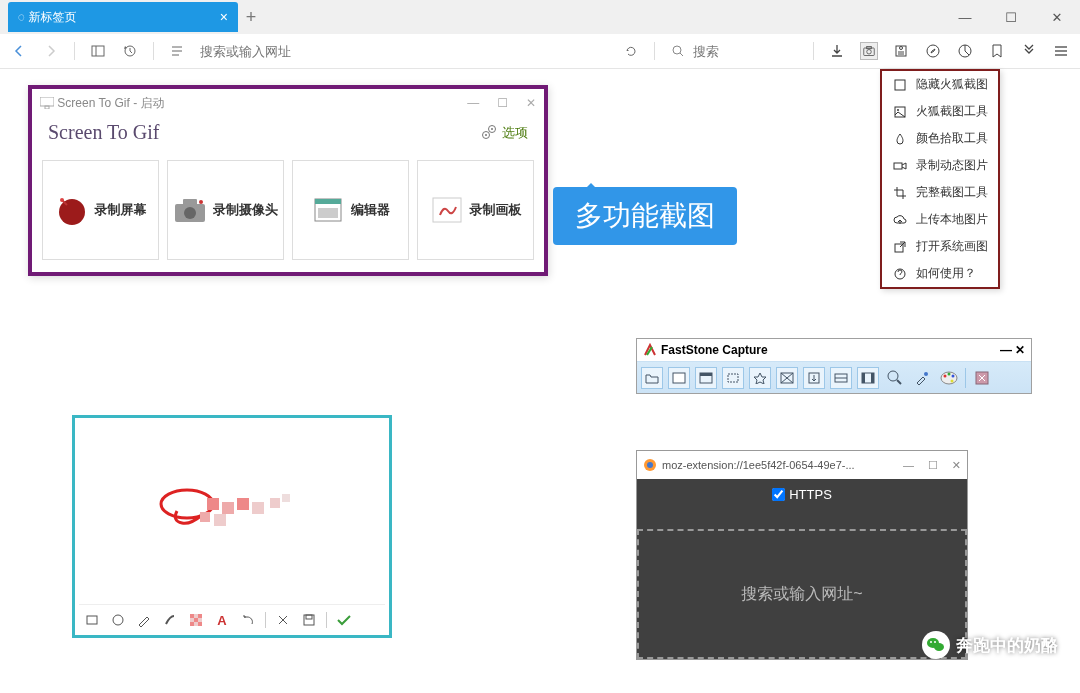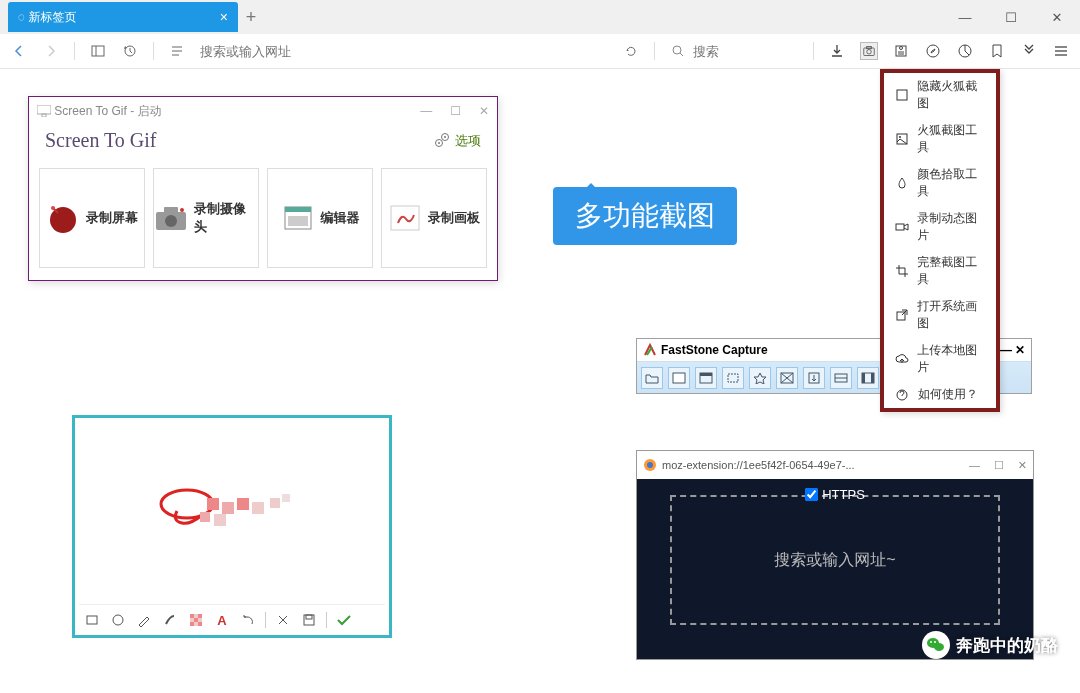--- a/index.html
+++ b/index.html
@@ -14,26 +14,26 @@
 .win-btn { width: 46px; height: 34px; display: flex; align-items: center; justify-content: center; color: #555; font-size: 13px; }
 .toolbar { height: 35px; border-bottom: 1px solid #e5e5e5; display: flex; align-items: center; padding: 0 10px; gap: 14px; background: #fff; }
 .tb-icon { width: 18px; height: 18px; display: flex; align-items: center; justify-content: center; color: #666; }
 .tb-sep { width: 1px; height: 18px; background: #ddd; }
 .addr-input { flex: 1; border: none; outline: none; font-size: 13px; color: #aaa; background: transparent; }
 .search-box { display: flex; align-items: center; gap: 6px; width: 130px; }
 .search-input { border: none; outline: none; font-size: 13px; color: #aaa; width: 80px; }
 .toolbar-right { display: flex; align-items: center; gap: 14px; }
 
 
-.ext-dropdown { position: absolute; top: 69px; right: 80px; width: 120px; background: #fff; border: 4px solid #7f1d1d; box-shadow: 2px 2px 6px rgba(0,0,0,0.15); z-index: 5; }
+.ext-dropdown { position: absolute; top: 69px; right: 80px; width: 120px; background: #fff; border: 2px solid #7f1d1d; box-shadow: 2px 2px 6px rgba(0,0,0,0.15); z-index: 5; }
 .ext-item { display: flex; align-items: center; gap: 8px; padding: 5px 10px; font-size: 12px; color: #333; }
 .ext-icon { width: 16px; height: 16px; display: flex; align-items: center; justify-content: center; }
 
 
-.stg-window { position: absolute; left: 28px; top: 85px; width: 470px; background: #fff; border: 1px solid #701a75; box-shadow: 1px 2px 8px rgba(0,0,0,0.15); margin-top: 11px; }
+.stg-window { position: absolute; left: 28px; top: 85px; width: 520px; background: #fff; border: 4px solid #701a75; box-shadow: 1px 2px 8px rgba(0,0,0,0.15); }
 .stg-title { display: flex; align-items: center; height: 28px; padding: 0 8px; font-size: 12px; color: #888; }
 .stg-title-right { margin-left: auto; display: flex; gap: 18px; color: #aaa; }
 .stg-header { display: flex; align-items: center; justify-content: space-between; padding: 4px 16px 8px; }
 .stg-logo { font-size: 20px; color: #5a4a6e; font-family: Georgia, serif; }
 .stg-options { display: flex; align-items: center; gap: 4px; font-size: 13px; color: #4d7c0f; }
 .stg-grid { display: flex; gap: 8px; padding: 8px 10px 12px; }
 .stg-card { flex: 1; border: 1px solid #ddd; display: flex; flex-direction: row; align-items: center; justify-content: center; height: 100px; gap: 8px; font-size: 13px; font-weight: bold; color: #333; }
 .stg-card .ico { width: 32px; height: 32px; display: flex; align-items: center; justify-content: center; }
 
 
@@ -49,24 +49,24 @@
 
 
 .fs-window { position: absolute; left: 636px; top: 338px; width: 396px; border: 1px solid #a0a0a0; background: #fff; }
 .fs-title { height: 22px; display:flex; align-items:center; padding: 0 6px; font-size: 12px; font-weight: bold; gap:4px; background:#fff; }
 .fs-title-right { margin-left:auto; display:flex; gap:3px; }
 .fs-bar { height: 32px; background: linear-gradient(#d6eaf9,#cce3f6); display:flex; align-items:center; padding: 0 4px; gap: 5px; border-top:1px solid #c9e1f4; }
 .fs-ico { width:22px; height:22px; border:1px solid #9cc7e8; background:#eaf4fc; display:flex; align-items:center; justify-content:center; font-size:12px; color:#345; }
 .fs-ico.naked { border:none; background:transparent; }
 
 
-.moz-window { position: absolute; left: 636px; top: 450px; width: 398px; border:1px solid #999; }
+.moz-window { position: absolute; left: 636px; top: 450px; width: 332px; border:1px solid #999; }
 .moz-title { height: 28px; background:#fff; display:flex; align-items:center; padding: 0 6px; font-size: 11px; color:#555; gap:5px; }
 .moz-title-right { margin-left:auto; display:flex; gap:14px; color:#888; }
-.moz-body { background:#0f172a; height: 180px; display:flex; flex-direction:column; align-items:center; justify-content:flex-start; color:#fff; position:relative; }
+.moz-body { background:#404040; height: 180px; display:flex; flex-direction:column; align-items:center; justify-content:flex-end; color:#fff; position:relative; }
 .moz-https { position:absolute; top:8px; font-size:13px; display:flex; align-items:center; gap:4px; }
 .moz-https input { width:13px; height:13px; }
 .moz-drop { border:2px dashed #999; width:330px; height:130px; display:flex; align-items:center; justify-content:center; color:#bbb; font-size:16px; margin-top:16px; }
 
 
 .watermark { position:absolute; right:22px; bottom:34px; display:flex; align-items:center; gap:6px; color:#fff; font-size:17px; font-weight:bold; text-shadow:0 0 4px rgba(0,0,0,0.5); }
 .wm-circle { width:28px; height:28px; border-radius:50%; background:#fff; display:flex; align-items:center; justify-content:center; }
 
 
 .scribble { width:160px; height:70px; }
@@ -234,33 +234,33 @@
       <span class="ext-icon">
         <svg width="14" height="14">
           <path d="M4 1 v9 h9 M1 4 h9 v9" stroke="#333" fill="none"></path>
         </svg>
       </span>
       <span>完整截图工具</span>
     </div>
   <div class="ext-item">
       <span class="ext-icon">
         <svg width="14" height="14">
+          <path d="M4 10 a3 3 0 0 1 0 -6 a4 4 0 0 1 7 2 a2 2 0 0 1 0 4 Z M7 11 v-4 M5 9 l2 -2 l2 2" stroke="#333" fill="none"></path>
+        </svg>
+      </span>
+      <span>上传本地图片</span>
+    </div>
+  <div class="ext-item">
+      <span class="ext-icon">
+        <svg width="14" height="14">
           <rect x="2" y="4" width="8" height="8" stroke="#333" fill="none"></rect>
           <path d="M7 2 h5 v5 M12 2 l-5 5" stroke="#333" fill="none"></path>
         </svg>
       </span>
       <span>打开系统画图</span>
-    </div>
-  <div class="ext-item">
-      <span class="ext-icon">
-        <svg width="14" height="14">
-          <path d="M4 10 a3 3 0 0 1 0 -6 a4 4 0 0 1 7 2 a2 2 0 0 1 0 4 Z M7 11 v-4 M5 9 l2 -2 l2 2" stroke="#333" fill="none"></path>
-        </svg>
-      </span>
-      <span>上传本地图片</span>
     </div>
   <div class="ext-item">
       <span class="ext-icon">
         <svg width="14" height="14">
           <circle cx="7" cy="7" r="5" stroke="#333" fill="none"></circle>
           <path d="M5 5 a2 2 0 0 1 4 0 c0 1 -2 1 -2 3 M7 11 v0" stroke="#333" fill="none"></path>
         </svg>
       </span>
       <span>如何使用？</span>
     </div>

